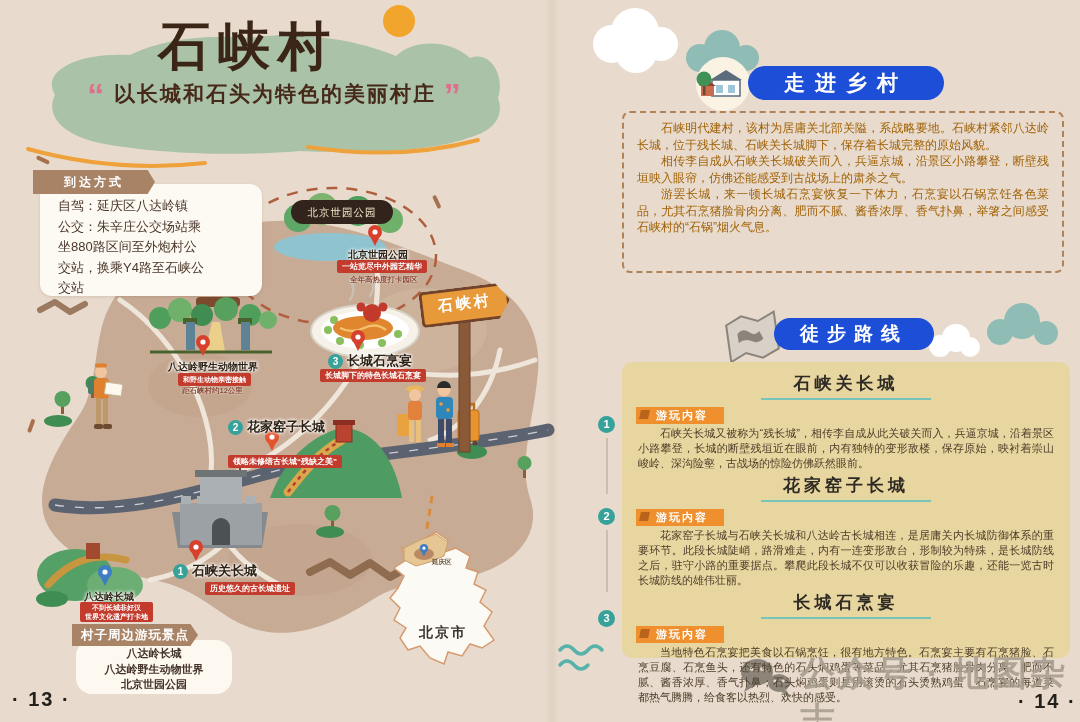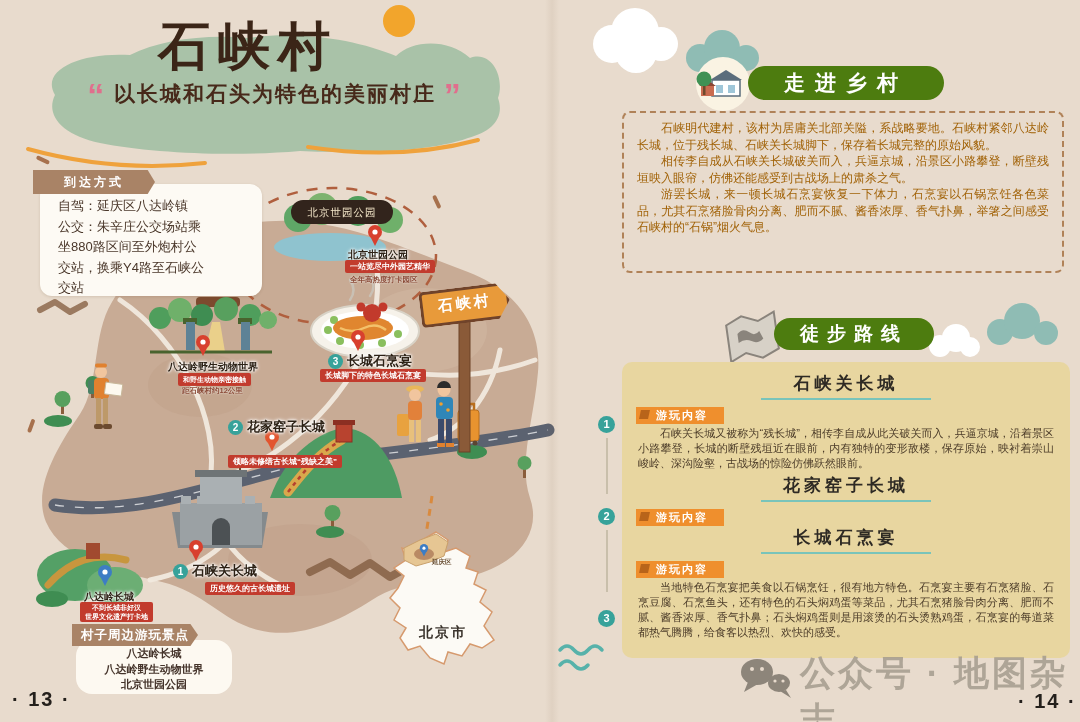--- a/index.html
+++ b/index.html
@@ -23,21 +23,21 @@
   .redbadge{background:#c23b2d;color:#fff;font-size:8px;line-height:11px;padding:1px 5px;border-radius:2px;white-space:nowrap;z-index:6;font-weight:bold;}
   .capt{font-size:7.5px;color:#8a4a36;font-weight:bold;text-shadow:0 0 2px #fff;z-index:6;white-space:nowrap;}
   .numchip{width:15px;height:15px;border-radius:50%;background:#37a29a;color:#fff;font-size:10px;line-height:15px;text-align:center;font-weight:bold;display:inline-block;}
   .pinlabelrow{display:flex;align-items:center;gap:4px;z-index:6;}
   .village-sign{left:420px;top:287px;width:84px;height:30px;background:#e89a3a;border:3px solid #70432a;border-radius:5px;color:#fff;font-weight:bold;font-size:15px;letter-spacing:3px;text-align:center;line-height:26px;transform:rotate(-7deg);clip-path:polygon(0 0,86% 0,100% 50%,86% 100%,0 100%);z-index:6;}
   .worldpark-sign{left:291px;top:200px;width:102px;height:24px;background:#32241c;border-radius:12px;color:#f3e6c8;font-size:10.5px;line-height:24px;text-align:center;letter-spacing:1px;z-index:6;}
   .inset-city{left:398px;top:624px;width:90px;text-align:center;font-size:14px;font-weight:bold;color:#3a332c;letter-spacing:2px;z-index:6;}
   .inset-district{left:432px;top:558px;font-size:6.5px;color:#6b5136;font-weight:bold;z-index:6;}
   .pagenum{font-size:20px;font-weight:bold;color:#24201c;letter-spacing:2px;z-index:8;}
   
-  .hdr-bar{background:#4d7c0f;color:#fff;font-weight:bold;text-align:center;border-radius:17px;z-index:5;}
+  .hdr-bar{background:#1d4ed8;color:#fff;font-weight:bold;text-align:center;border-radius:17px;z-index:5;}
   .intro-bar{left:748px;top:66px;width:196px;height:34px;font-size:21px;line-height:34px;letter-spacing:10px;}
   .route-bar{left:774px;top:318px;width:160px;height:32px;font-size:19px;line-height:32px;letter-spacing:8px;}
   .intro-box{left:622px;top:111px;width:442px;height:162px;border:2px dashed #b08258;border-radius:8px;z-index:4;box-sizing:border-box;padding:7px 13px;}
   .intro-box p{margin:0;font-size:12px;line-height:16.5px;color:#a16207;text-align:justify;text-indent:2em;}
   .route-box{left:622px;top:362px;width:448px;height:296px;background:#e8d6a0;border-radius:10px;z-index:4;box-sizing:border-box;padding-top:10px;}
   .sec-title{text-align:center;font-size:17px;font-weight:bold;color:#2e2a24;letter-spacing:4px;}
   .sec-ul{width:170px;height:2px;background:#79c4ba;margin:3px auto 5px;}
   .tag{display:inline-block;margin-left:14px;background:#ef8f2d;color:#fff;font-size:11px;font-weight:bold;letter-spacing:2px;padding:1px 16px 1px 20px;position:relative;}
   .tag::before{content:"";position:absolute;left:4px;top:3px;width:9px;height:9px;background:#b8641a;transform:skewX(-12deg);}
   .sec-text{margin:2px 0 3px;padding:0 16px;font-size:11px;line-height:15px;color:#4c3c29;text-align:justify;text-indent:2em;}
@@ -316,21 +316,21 @@
   <div class="abs arrival-text">
     <div>自驾：延庆区八达岭镇</div>
     <div>公交：朱辛庄公交场站乘</div>
     <div>坐880路区间至外炮村公</div>
     <div>交站，换乘Y4路至石峡公</div>
     <div>交站</div>
   </div>
 
   <div class="abs worldpark-sign">北京世园公园</div>
   <div class="abs maplabel" style="left:348px;top:248px;font-size:10px;">北京世园公园</div>
-  <div class="abs redbadge" style="left:345px;top:260px;">一站览尽中外园艺精华</div>
+  <div class="abs redbadge" style="left:337px;top:260px;">一站览尽中外园艺精华</div>
   <div class="abs capt" style="left:350px;top:275px;">全年高热度打卡园区</div>
 
   <div class="abs pinlabelrow" style="left:328px;top:352px;">
     <span class="numchip">3</span>
     <span class="maplabel" style="position:static;font-size:13px;">长城石烹宴</span>
   </div>
   <div class="abs redbadge" style="left:320px;top:369px;">长城脚下的特色长城石烹宴</div>
 
   <div class="abs pinlabelrow" style="left:228px;top:418px;">
     <span class="numchip">2</span>
@@ -384,20 +384,21 @@
     <div>
       <div class="sec-title">石峡关长城</div>
       <div class="sec-ul"></div>
       <div class="tag">游玩内容</div>
       <div class="sec-text">石峡关长城又被称为“残长城”，相传李自成从此关破关而入，兵逼京城，沿着景区小路攀登，长城的断壁残垣近在眼前，内有独特的变形敌楼，保存原始，映衬着崇山峻岭、深沟险壑，古战场的惊险仿佛跃然眼前。</div>
     </div>
     <div>
       <div class="sec-title">花家窑子长城</div>
       <div class="sec-ul"></div>
       <div class="tag">游玩内容</div>
+      <div class="sec-text">花家窑子长城与石峡关长城和八达岭古长城相连，是居庸关内长城防御体系的重要环节。此段长城陡峭，路滑难走，内有一连变形敌台，形制较为特殊，是长城防线之后，驻守小路的重要据点。攀爬此段长城不仅可以收获冒险的乐趣，还能一览古时长城防线的雄伟壮丽。</div>
     </div>
     <div>
       <div class="sec-title">长城石烹宴</div>
       <div class="sec-ul"></div>
       <div class="tag">游玩内容</div>
       <div class="sec-text">当地特色石烹宴把美食以石锅烹饪，很有地方特色。石烹宴主要有石烹猪脸、石烹豆腐、石烹鱼头，还有特色的石头焖鸡蛋等菜品，尤其石烹猪脸骨肉分离、肥而不腻、酱香浓厚、香气扑鼻；石头焖鸡蛋则是用滚烫的石头烫熟鸡蛋，石烹宴的每道菜都热气腾腾，给食客以热烈、欢快的感受。</div>
     </div>
   </div>
 
   <div class="abs numchip2" style="left:598px;top:416px;">1</div>

